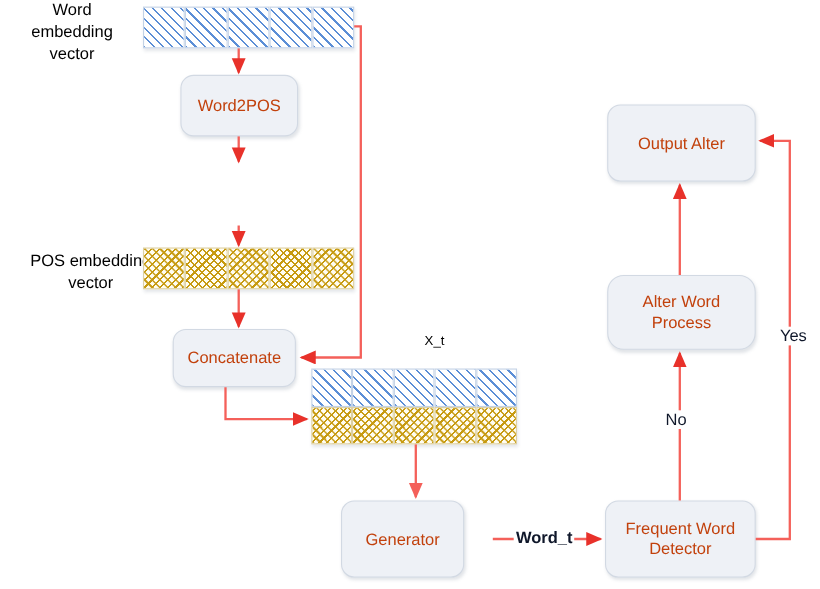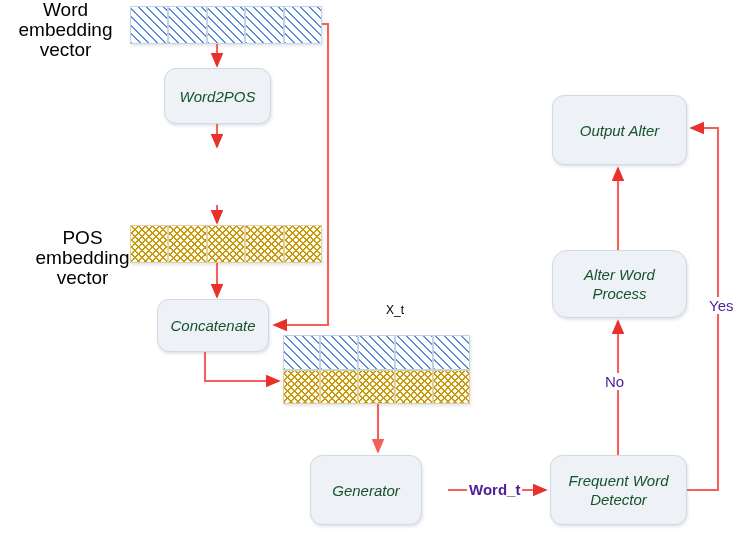--- a/index.html
+++ b/index.html
@@ -11,41 +11,40 @@
     position: relative;
     width: 745px;
     height: 535px;
     background: #ffffff;
     font-family: "Liberation Sans", sans-serif;
     overflow: hidden;
   }
   .label {
     position: absolute;
     color: #000000;
-    font-size: 19px;
+    font-size: 15px;
     line-height: 20px;
     text-align: center;
     white-space: pre-line;
   }
   .node {
     position: absolute;
     box-sizing: border-box;
     background: #eef1f6;
     border: 1px solid #d2d9e3;
     border-radius: 12px;
     box-shadow: 1px 2px 3px rgba(120,130,150,0.22);
     display: flex;
     align-items: center;
     justify-content: center;
     text-align: center;
-    color: #14532d;
+    color: #c2410c;
     font-size: 15px;
     line-height: 19px;
     white-space: pre-line;
-    font-style: italic;
   }
   .vec {
     position: absolute;
     box-sizing: border-box;
     display: flex;
     flex-direction: column;
     box-shadow: 1px 2px 3px rgba(120,130,150,0.20);
   }
   .vec-row {
     display: flex;
@@ -72,21 +71,21 @@
   }
   .edges {
     position: absolute;
     left: 0; top: 0;
     width: 745px;
     height: 535px;
     pointer-events: none;
   }
   .edge-label {
     position: absolute;
-    color: #4c1d95;
+    color: #0f172a;
     font-size: 15px;
     background: #ffffff;
     padding: 0 2px;
   }
   .edge-label.bold { font-weight: bold; }
 </style>
 </head>
 <body>
 
 <div id="canvas">

